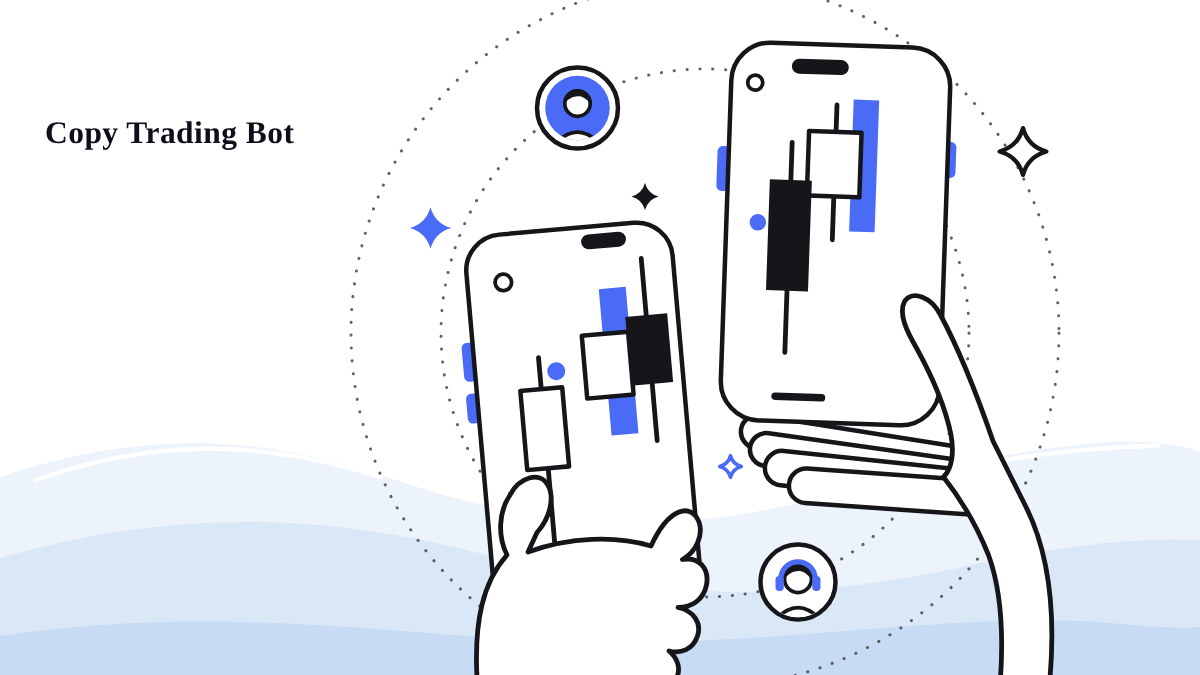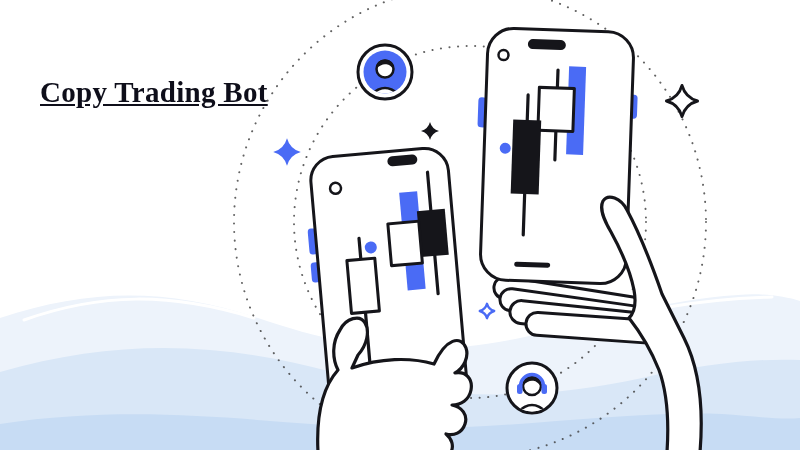--- a/index.html
+++ b/index.html
@@ -3,23 +3,23 @@
 <meta charset="utf-8">
 <style>
   :root{
     --bg:#ffffff; --accent:#4a6bf5; --ink:#15151a; --title:#0e0e1a;
     --wave1:#edf3fb; --wave2:#d9e7f7; --wave3:#c7dcf4; --orbit:#3c3c3c;
   }
   *{margin:0;padding:0;box-sizing:border-box;}
   body{background:#fff;font-family:"Liberation Sans", sans-serif;}
   .stage{position:relative;width:800px;height:450px;background:var(--bg);overflow:hidden;}
   .page-title{
-    position:absolute;left:40px;top:76px;margin:0;
+    position:absolute;left:30px;top:76px;margin:0;
     font-family:"Liberation Serif", serif;font-weight:700;
-    font-size:29px;letter-spacing:.3px;color:var(--title);text-decoration:underline;
+    font-size:21px;letter-spacing:.3px;color:var(--title);
   }
   .illustration{position:absolute;left:0;top:0;}
   
   .o{fill:#fff;stroke:var(--ink);stroke-width:3;stroke-linejoin:round;stroke-linecap:round;}
   .thin-o{fill:#fff;stroke:var(--ink);stroke-width:2.5;stroke-linejoin:round;}
   .ink{fill:var(--ink);stroke:none;}
   .acc{fill:var(--accent);stroke:none;}
   .cw{fill:#fff;stroke:var(--ink);stroke-width:3;stroke-linejoin:round;}
   .wick{fill:none;stroke:var(--ink);stroke-width:3.2;stroke-linecap:round;}
   .dotted{fill:none;stroke:var(--orbit);stroke-width:2;stroke-dasharray:0.1 8.5;stroke-linecap:round;opacity:.8;}

